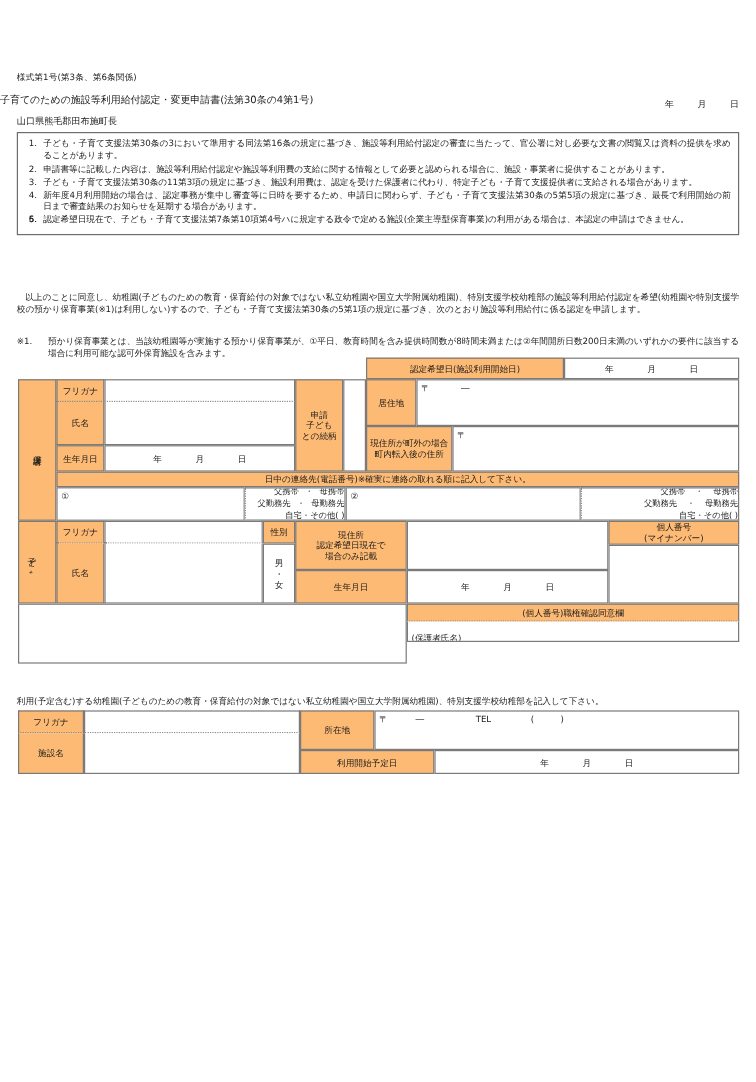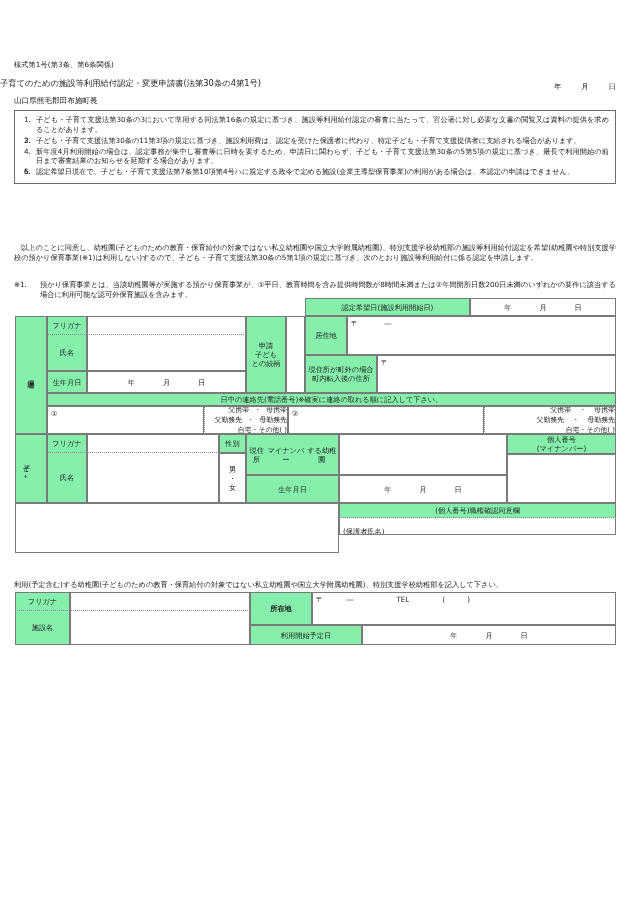--- a/index.html
+++ b/index.html
@@ -116,21 +116,21 @@
     box-sizing: border-box;
     border: 0.8px solid #7a7a7a;
     font-size: 7.2px;
     display: flex;
     align-items: center;
     justify-content: center;
     text-align: center;
     line-height: 1.25;
     overflow: hidden;
   }
-  .cell.gray { background: #86efac; }
+  .cell.gray { background: #fdba74; }
   .cell.white { background: #ffffff; }
   .cell.tl { justify-content: flex-start; align-items: flex-start; text-align: left; padding: 2px 3px; }
   .cell.vert {
     writing-mode: vertical-rl;
     text-orientation: upright;
     letter-spacing: 1px;
   }
   .cell.nobord { border: none; }
   .cell.dash-bottom { border-bottom: 1px dotted #8a8a8a; }
   .cell.no-top { border-top: none; }
@@ -169,21 +169,21 @@
   <div class="addressee">山口県熊毛郡田布施町長</div>
   <div class="header-date">
     <span>年</span>
     <span>月</span>
     <span>日</span>
   </div>
 
   <div class="consent-box">
     <ul class="consent-list">
       <li><span class="num">1.</span><span>子ども・子育て支援法第30条の3において準用する同法第16条の規定に基づき、施設等利用給付認定の審査に当たって、官公署に対し必要な文書の閲覧又は資料の提供を求めることがあります。</span></li>
-      <li><span class="num">2.</span></li>
+      <li><span class="num">2.</span><span>申請書等に記載した内容は、施設等利用給付認定や施設等利用費の支給に関する情報として必要と認められる場合に、施設・事業者に提供することがあります。</span></li>
       <li><span class="num">3.</span><span>子ども・子育て支援法第30条の11第3項の規定に基づき、施設利用費は、認定を受けた保護者に代わり、特定子ども・子育て支援提供者に支給される場合があります。</span></li>
       <li><span class="num">4.</span><span>新年度4月利用開始の場合は、認定事務が集中し審査等に日時を要するため、申請日に関わらず、子ども・子育て支援法第30条の5第5項の規定に基づき、最長で利用開始の前日まで審査結果のお知らせを延期する場合があります。</span></li>
       <li><span class="num">5.</span></li>
       <li><span class="num">6.</span><span>認定希望日現在で、子ども・子育て支援法第7条第10項第4号ハに規定する政令で定める施設(企業主導型保育事業)の利用がある場合は、本認定の申請はできません。</span></li>
     </ul>
   </div>
 
   <div class="para" id="para-main">以上のことに同意し、幼稚園(子どものための教育・保育給付の対象ではない私立幼稚園や国立大学附属幼稚園)、特別支援学校幼稚部の施設等利用給付認定を希望(幼稚園や特別支援学校の預かり保育事業(※1)は利用しない)するので、子ども・子育て支援法第30条の5第1項の規定に基づき、次のとおり施設等利用給付に係る認定を申請します。</div>
   <div class="para" id="para-note">
     <span class="note-label">※1.</span>
@@ -289,24 +289,24 @@
     <div class="cell gray no-top" style="left:47px; top:453px; width:40px; height:50px;">氏名</div>
     <div class="cell white no-top" style="left:87px; top:453px; width:132px; height:50px;"></div>
 
     <div class="cell gray" style="left:219px; top:434px; width:27px; height:19px;">性別</div>
     <div class="cell white" style="left:219px; top:453px; width:27px; height:50px; flex-direction:column;">
       <span>男</span>
       <span>・</span>
       <span>女</span>
     </div>
 
-    <div class="cell gray" style="left:246px; top:434px; width:93px; height:41px; flex-direction:row;">
+    <div class="cell gray" style="left:246px; top:434px; width:93px; height:41px; flex-direction:column;">
       <div>現住所</div>
-      <div>マイナンバー</div>
-      <div>する幼稚園</div>
+      <div>認定希望日現在で</div>
+      <div>場合のみ記載</div>
     </div>
     <div class="cell white" style="left:339px; top:434px; width:168px; height:41px;"></div>
 
     <div class="cell gray" style="left:246px; top:475px; width:93px; height:28px;">生年月日</div>
     <div class="cell white" style="left:339px; top:475px; width:168px; height:28px;">
       <div class="dateline">
         <span>年</span>
         <span>月</span>
         <span>日</span>
       </div>
@@ -330,21 +330,21 @@
   <div class="sect-caption" style="left:14px; top:580px; width:610px;">利用(予定含む)する幼稚園(子どものための教育・保育給付の対象ではない私立幼稚園や国立大学附属幼稚園)、特別支援学校幼稚部を記入して下さい。</div>
 
   <div class="tbl">
 
     <div class="cell gray dash-bottom" style="left:15px; top:592px; width:55px; height:19px;">フリガナ</div>
     <div class="cell white dash-bottom" style="left:70px; top:592px; width:180px; height:19px;"></div>
 
     <div class="cell gray no-top" style="left:15px; top:611px; width:55px; height:34px;">施設名</div>
     <div class="cell white no-top" style="left:70px; top:611px; width:180px; height:34px;"></div>
 
-    <div class="cell gray" style="left:250px; top:592px; width:62px; height:33px;font-weight:bold;">所在地</div>
+    <div class="cell gray" style="left:250px; top:592px; width:62px; height:33px;">所在地</div>
     <div class="cell white tl" style="left:312px; top:592px; width:304px; height:33px;">
       <span class="zip">〒</span>
       <span class="zip" style="margin-left:23px;">―</span>
       <span class="zip" style="margin-left:43px;">TEL</span>
       <span class="zip" style="margin-left:33px;">(</span>
       <span class="zip" style="margin-left:22px;">)</span>
     </div>
 
     <div class="cell gray" style="left:250px; top:625px; width:112px; height:20px;">利用開始予定日</div>
     <div class="cell white" style="left:362px; top:625px; width:254px; height:20px;">

